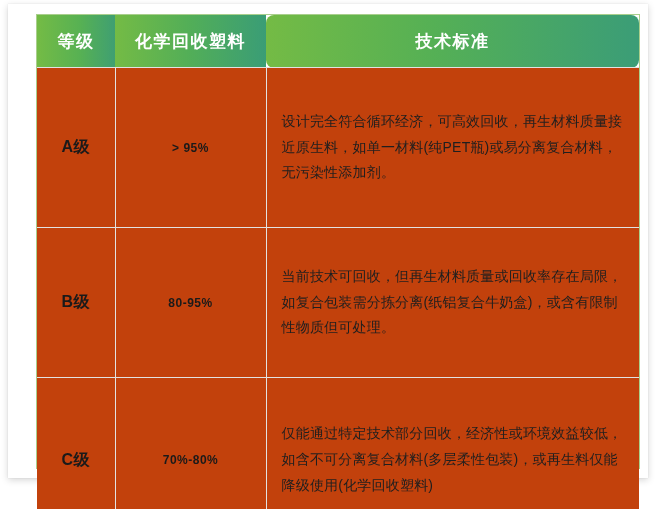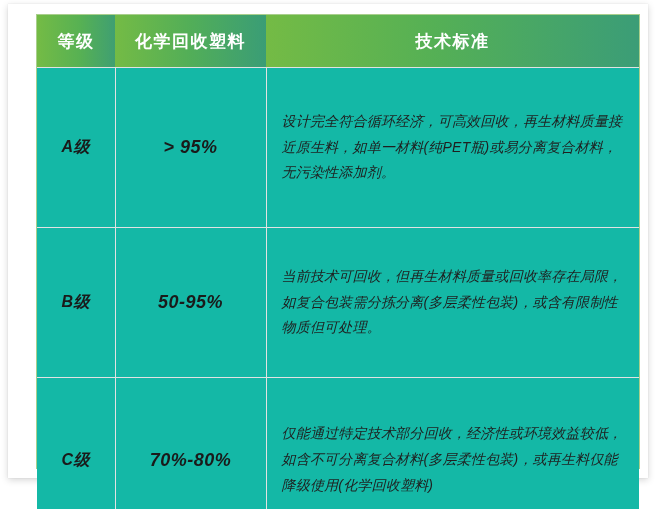--- a/index.html
+++ b/index.html
@@ -78,42 +78,42 @@
     background: linear-gradient(to right, #74bb45 0%, #4aab63 55%, #3a9b79 100%);
   }
   thead th.h1 {
     background: linear-gradient(to right, #74bb45 0%, #57b153 55%, #3f9f72 100%);
   }
   thead th.h2 {
     background: linear-gradient(to right, #74bb45 0%, #52ae58 50%, #3a9d76 100%);
   }
   thead th.h3 {
     background: linear-gradient(to right, #74bb45 0%, #55b055 45%, #3b9d77 100%);
+    border-radius: 8px;
   }
 
   tbody td {
     border-top: 1px solid #e2e2e2;
     border-right: 1px solid #e2e2e2;
     padding: 0;
     vertical-align: middle;
-    background: #14b8a6;
-    font-style: italic;
+    background: #c2410c;
   }
   tbody td:last-child { border-right: 0; }
 
   td.grade-cell {
     text-align: center;
     font-size: 16px;
     font-weight: bold;
     color: #1a1a1a;
     letter-spacing: 0.5px;
   }
   td.rate-cell {
     text-align: center;
-    font-size: 18px;
+    font-size: 12px;
     font-weight: bold;
     color: #1a1a1a;
     letter-spacing: 0.5px;
   }
   td.desc-cell {
     font-size: 14px;
     color: #1f1f1f;
     line-height: 1.85;
     padding: 12px 16px 12px 15px;
     text-align: left;
@@ -157,22 +157,22 @@
             </tr>
           </thead>
           <tbody>
             <tr class="row-a">
               <td class="grade-cell">A级</td>
               <td class="rate-cell">&gt; 95%</td>
               <td class="desc-cell">设计完全符合循环经济，可高效回收，再生材料质量接近原生料，如单一材料(纯PET瓶)或易分离复合材料，无污染性添加剂。</td>
             </tr>
             <tr class="row-b">
               <td class="grade-cell">B级</td>
-              <td class="rate-cell">50-95%</td>
-              <td class="desc-cell">当前技术可回收，但再生材料质量或回收率存在局限，如复合包装需分拣分离(多层柔性包装)，或含有限制性物质但可处理。</td>
+              <td class="rate-cell">80-95%</td>
+              <td class="desc-cell">当前技术可回收，但再生材料质量或回收率存在局限，如复合包装需分拣分离(纸铝复合牛奶盒)，或含有限制性物质但可处理。</td>
             </tr>
             <tr class="row-c">
               <td class="grade-cell">C级</td>
               <td class="rate-cell">70%-80%</td>
               <td class="desc-cell">仅能通过特定技术部分回收，经济性或环境效益较低，如含不可分离复合材料(多层柔性包装)，或再生料仅能降级使用(化学回收塑料)</td>
             </tr>
           </tbody>
         </table>
       </div>
     </div>

